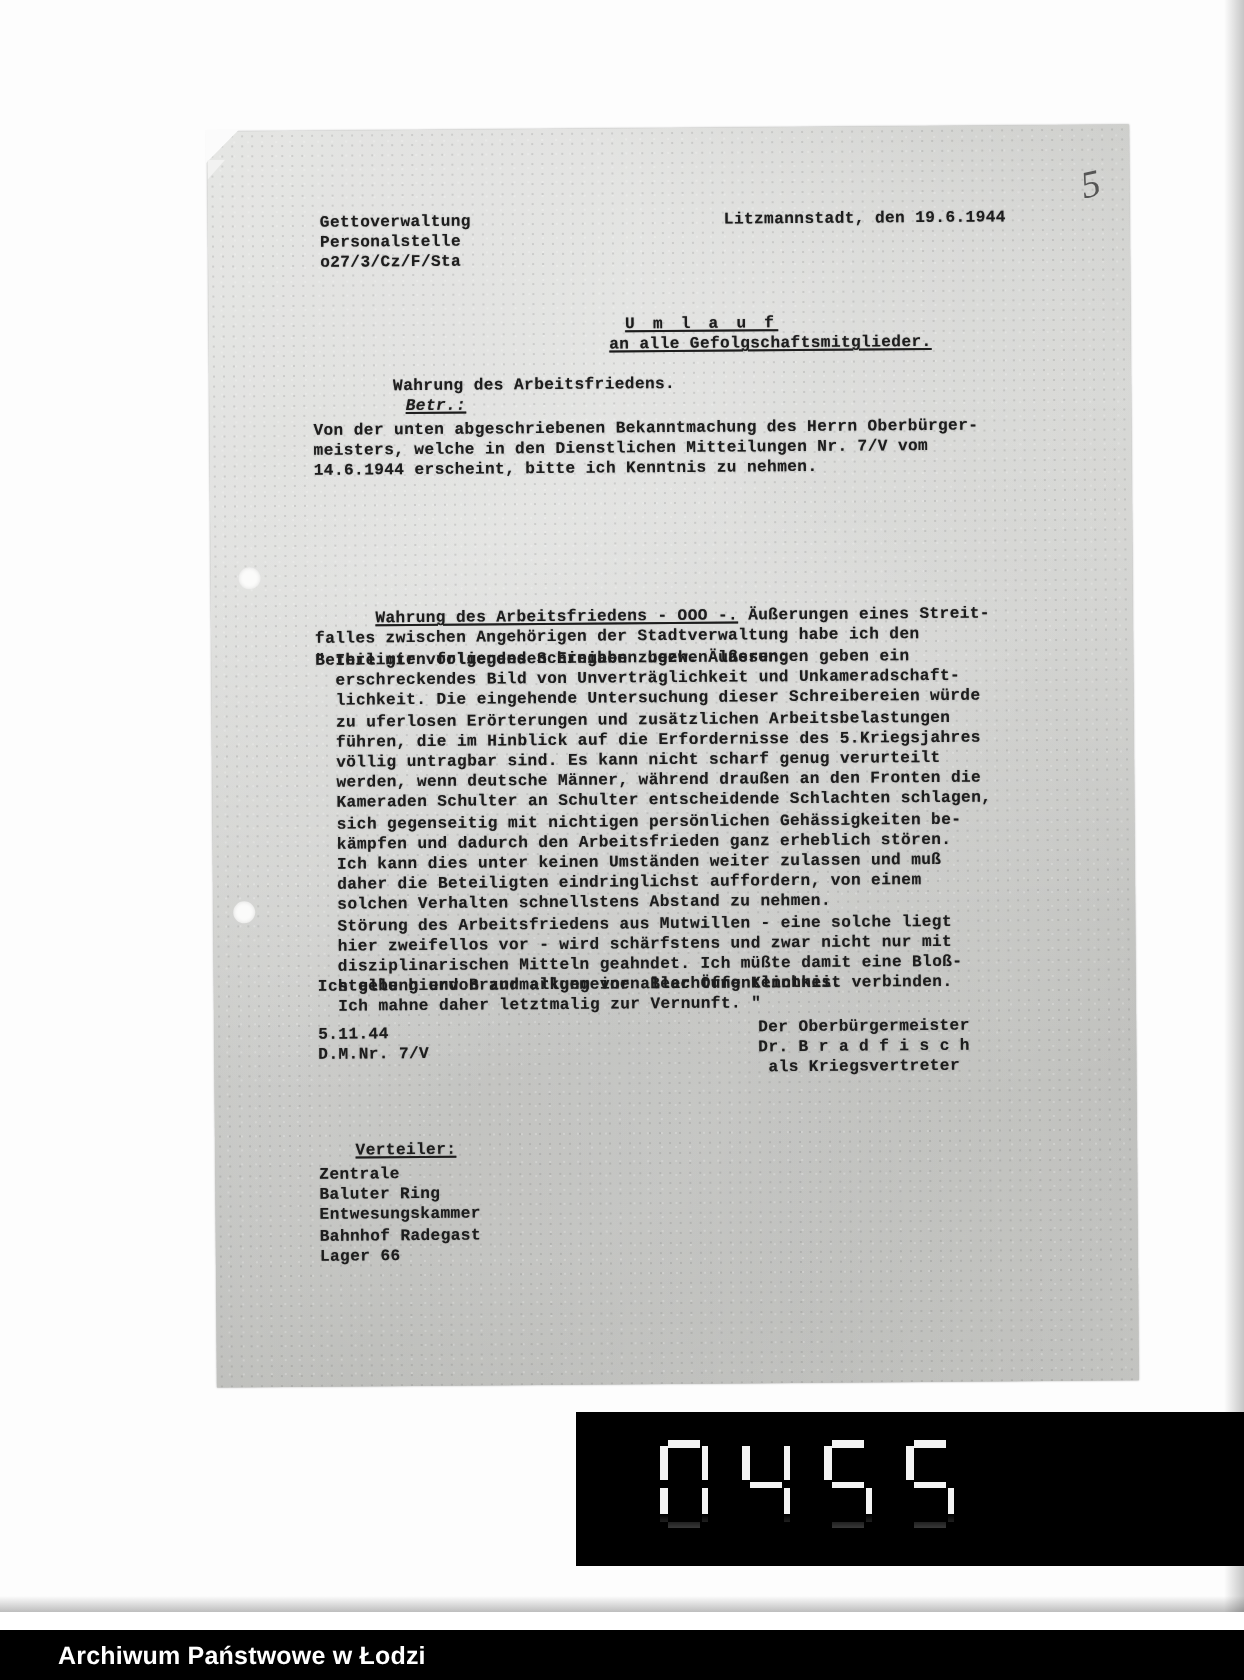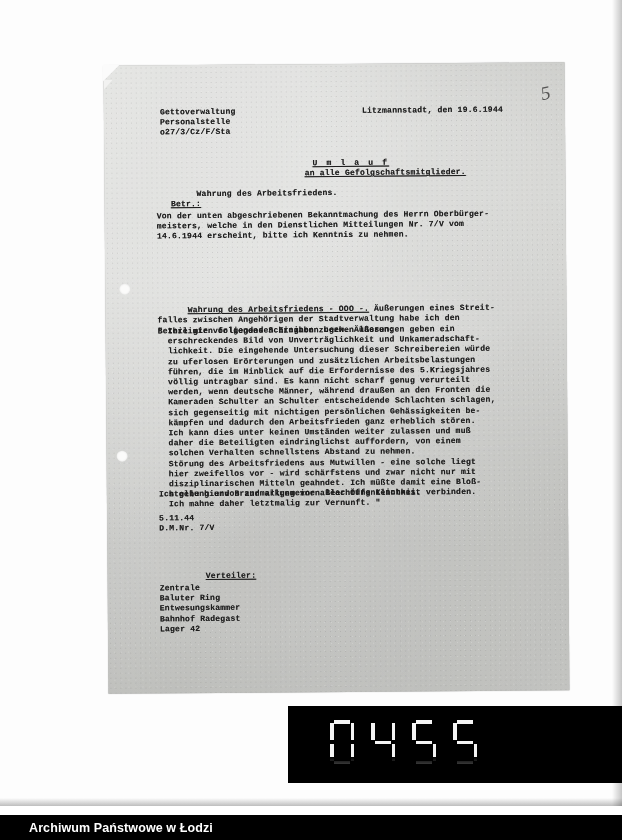--- a/index.html
+++ b/index.html
@@ -110,34 +110,34 @@
   }
   .u { text-decoration: underline; text-decoration-thickness: 1px; }
   .sp { letter-spacing: 2.1px; text-align: center; }
 
   #letterhead { left: 56px; top: 42px; font-weight: bold; }
   #dateline   { left: 258px; top: 42px; font-weight: bold; }
 
   #circular-title { left: 178px; top: 84px; text-align: left; font-weight: bold; }
   #circular-sub   { left: 170px; top: 94px; font-weight: bold; }
 
-  #subject-label { left: 36px; top: 124px; font-weight: bold; }
+  #subject-label { left: 68px; top: 124px; font-weight: bold; font-style: italic; }
   #subject-text  { left: 92px; top: 124px; font-weight: bold; }
 
   #intro { left: 52px; top: 146px; font-weight: bold; }
 
   #quote-head { left: 52px; top: 230px; font-weight: bold; }
   #quote-head-u { text-decoration: underline; text-decoration-thickness: 1px; }
   #quote-body { left: 52px; top: 261px; font-weight: bold; }
   #closing    { left: 52px; top: 424px; font-weight: bold; }
 
   #sig-left  { left: 52px; top: 448px; font-weight: bold; }
   #sig-right { left: 272px; top: 446px; font-weight: bold; }
 
-  #dist-label { left: 68px; top: 496px; font-weight: bold; }
+  #dist-label { left: 40px; top: 496px; font-weight: bold; }
   #dist-list  { left: 52px; top: 518px; font-weight: bold; }
 
   
   #hand-mark {
     position: absolute;
     left: 437px; top: 20px;
     font-family: "Liberation Serif", serif;
     font-size: 19px;
     font-style: italic;
     color: #3b3b3b;
@@ -266,29 +266,32 @@
   Störung des Arbeitsfriedens aus Mutwillen - eine solche liegt
   hier zweifellos vor - wird schärfstens und zwar nicht nur mit
   disziplinarischen Mitteln geahndet. Ich müßte damit eine Bloß-
   stellung und Brandmarkung vor aller Öffentlichkeit verbinden.
   Ich mahne daher letztmalig zur Vernunft. "</div>
 
     <div class="typed" id="closing">Ich gebe hiervon zur allgemeinen Beachtung Kenntnis.</div>
 
     <div class="typed" id="sig-left">5.11.44
 D.M.Nr. 7/V</div>
+    <div class="typed" id="sig-right">Der Oberbürgermeister
+Dr. B r a d f i s c h
+ als Kriegsvertreter</div>
 
     <div class="typed" id="dist-label">
       <span class="u">Verteiler:</span>
     </div>
     <div class="typed" id="dist-list">Zentrale
 Baluter Ring
 Entwesungskammer
 Bahnhof Radegast
-Lager 42</div>
+Lager 66</div>
 
     <div id="hand-mark">5</div>
   </div>
 
   <div class="counter-bar">
     <div class="led" id="led-counter">
         <div class="digit">
           <div class="seg seg-h s-a"></div>
           <div class="seg seg-v s-b"></div>
           <div class="seg seg-v s-c"></div>

